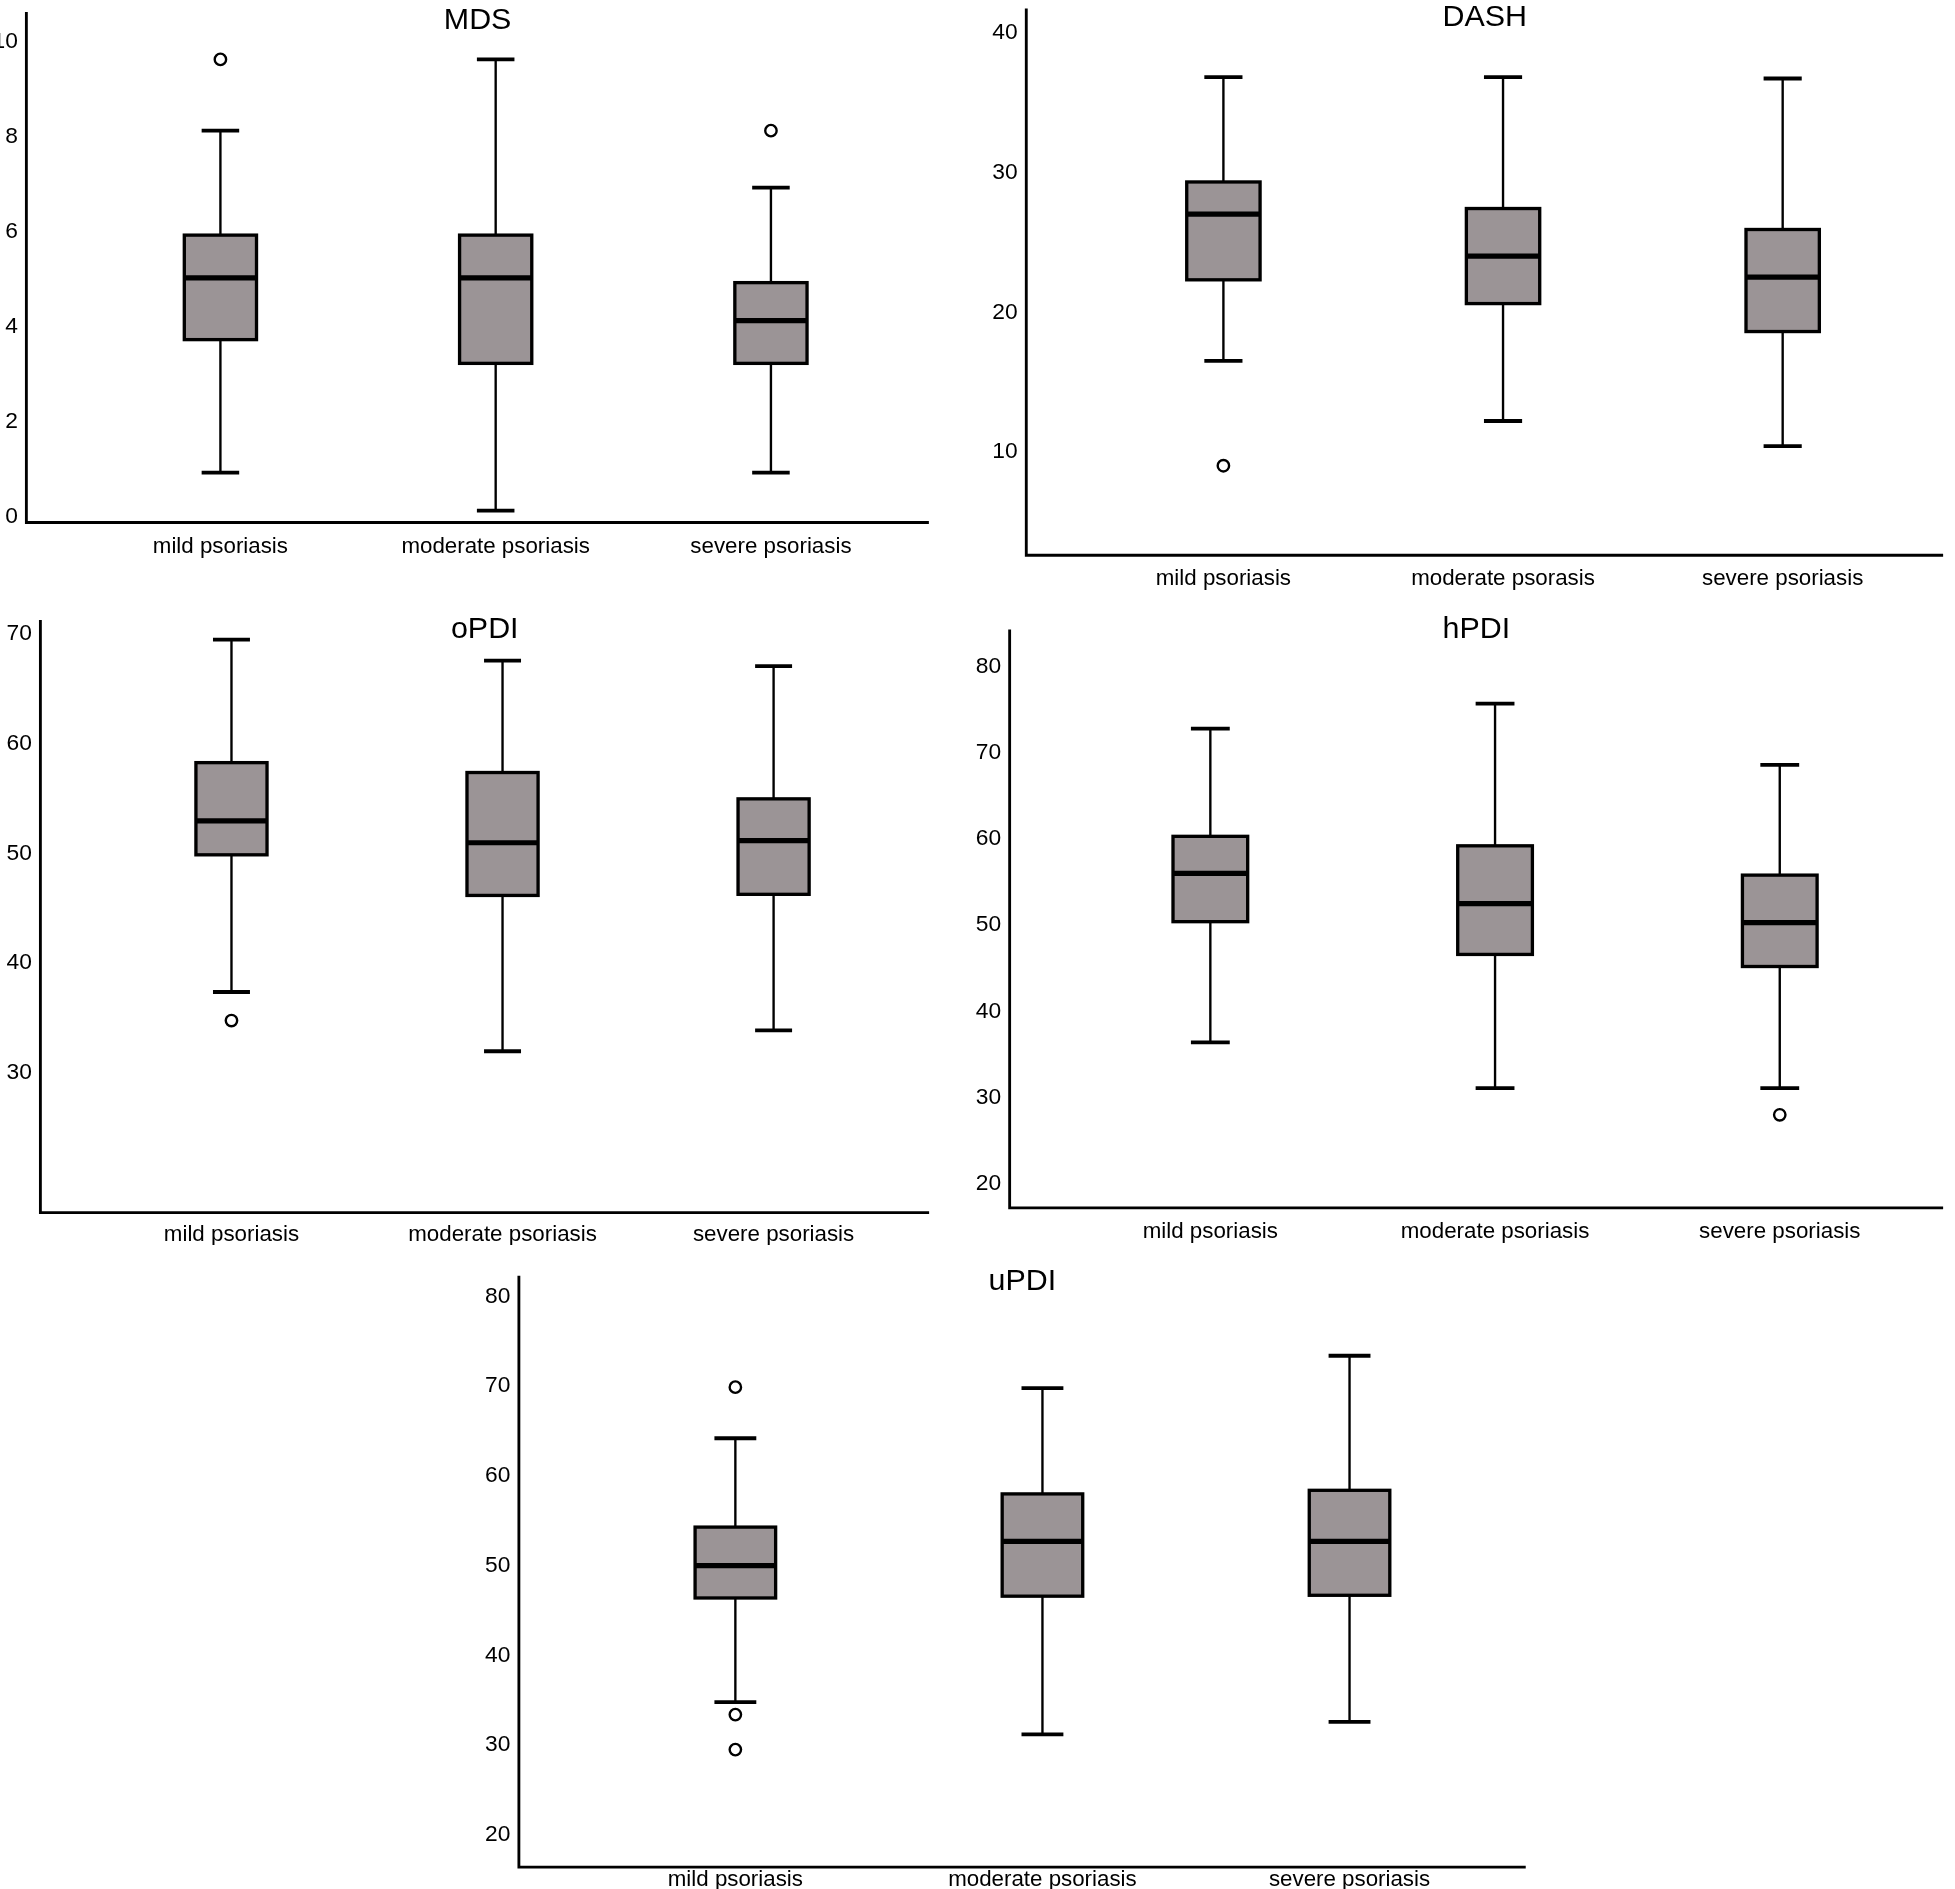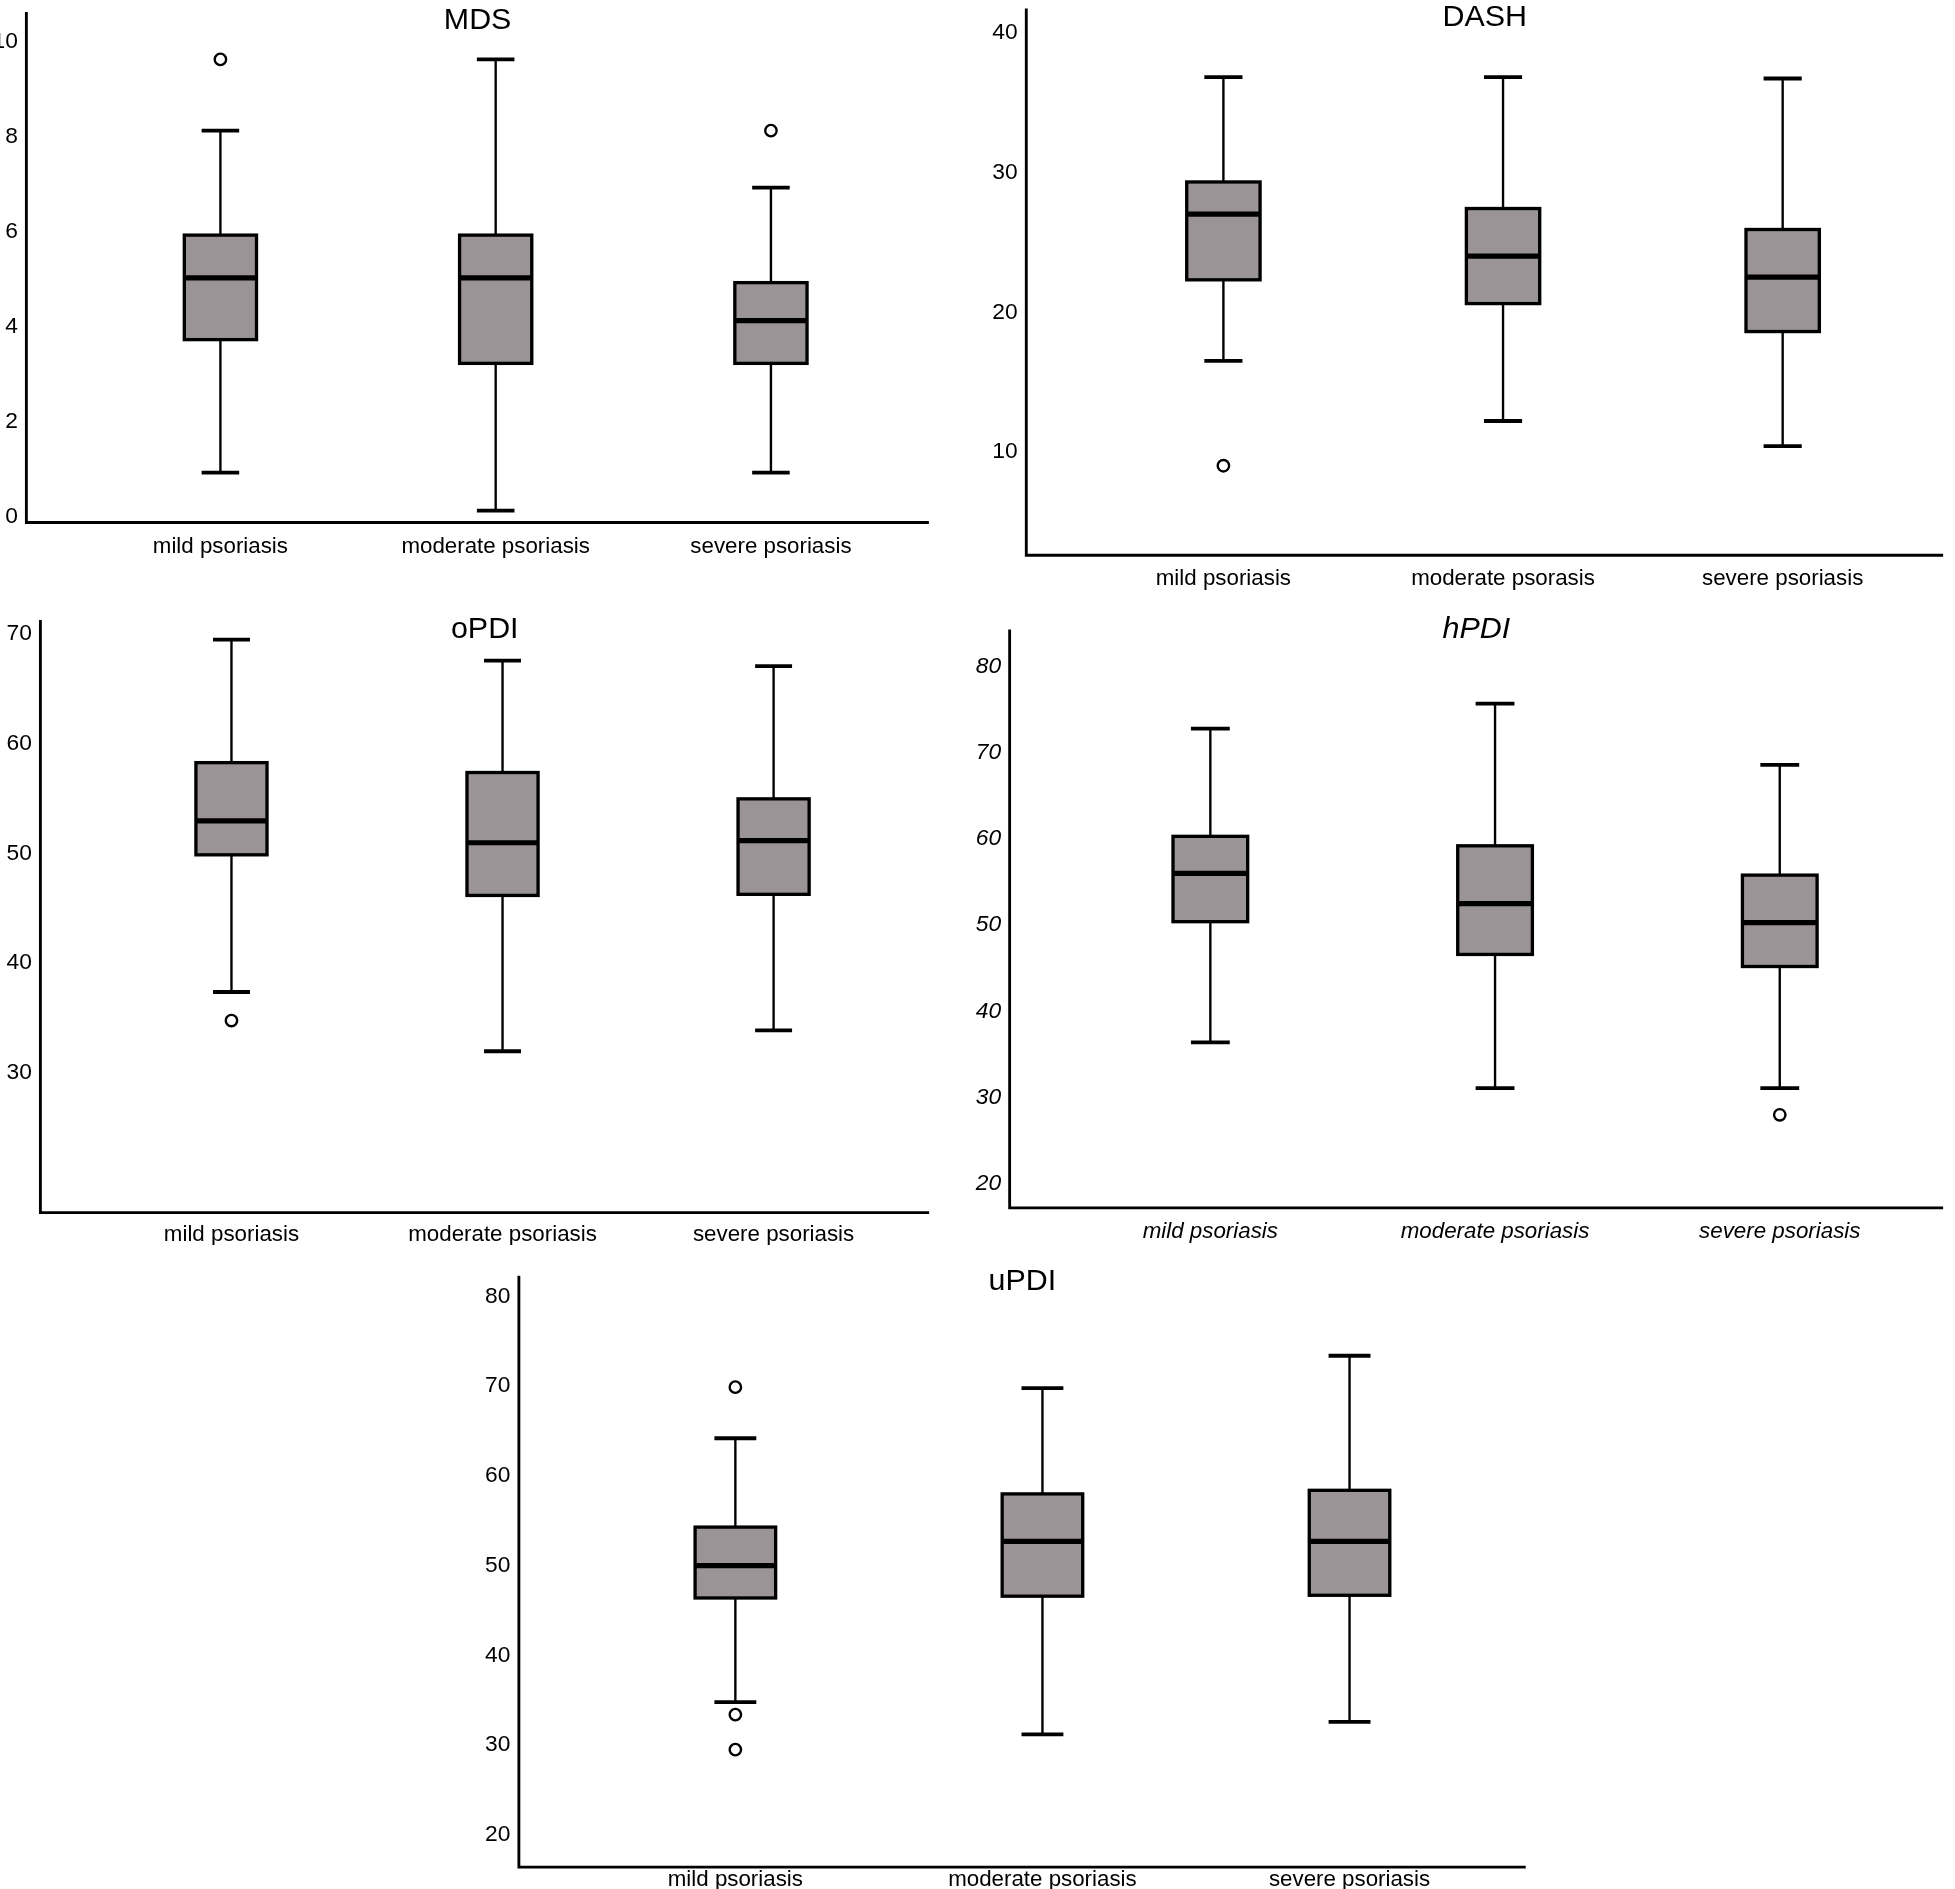--- a/index.html
+++ b/index.html
@@ -143,21 +143,21 @@
           <line x1="1627.75" y1="121.98888888888862" x2="1627.75" y2="401.4092592592592" stroke="#000000" stroke-width="5"></line>
           <line x1="1627.75" y1="602.3148148148148" x2="1627.75" y2="888.6629629629629" stroke="#000000" stroke-width="5"></line>
           <line x1="1588.854" y1="121.98888888888862" x2="1666.646" y2="121.98888888888862" stroke="#000000" stroke-width="8"></line>
           <line x1="1588.854" y1="888.6629629629629" x2="1666.646" y2="888.6629629629629" stroke="#000000" stroke-width="8"></line>
           <rect x="1552.95" y="401.4092592592592" width="149.6" height="200.90555555555557" fill="#9b9496" stroke="#000000" stroke-width="7"></rect>
           <line x1="1552.95" y1="489.16111111111104" x2="1702.55" y2="489.16111111111104" stroke="#000000" stroke-width="11"></line>
         </g>
         <text x="1627.75" y="1332" text-anchor="middle" font-size="47" fill="#000">severe psoriasis</text>
       </svg>
     </div>
-  <div class="chart" style="left: 974px; top: 608px; width: 981px; height: 637px; font-style: italic;">
+  <div class="chart" style="left: 974px; top: 608px; width: 981px; height: 637px;">
       <svg width="981" height="637" viewBox="0 0 2064 1340">
         <text x="1057" y="62" text-anchor="middle" font-size="64" fill="#000">hPDI</text>
         <path d="M 75 45 L 75 1262 L 2039 1262" stroke="#000000" stroke-width="6" fill="none"></path>
         <text x="57" y="1207.5886736214604" dy="0.35em" text-anchor="end" font-size="48" fill="#000">20</text>
         <text x="57" y="1026.2175856929955" dy="0.35em" text-anchor="end" font-size="48" fill="#000">30</text>
         <text x="57" y="844.8464977645305" dy="0.35em" text-anchor="end" font-size="48" fill="#000">40</text>
         <text x="57" y="663.4754098360656" dy="0.35em" text-anchor="end" font-size="48" fill="#000">50</text>
         <text x="57" y="482.10432190760054" dy="0.35em" text-anchor="end" font-size="48" fill="#000">60</text>
         <text x="57" y="300.73323397913555" dy="0.35em" text-anchor="end" font-size="48" fill="#000">70</text>
         <text x="57" y="119.36214605067055" dy="0.35em" text-anchor="end" font-size="48" fill="#000">80</text>

